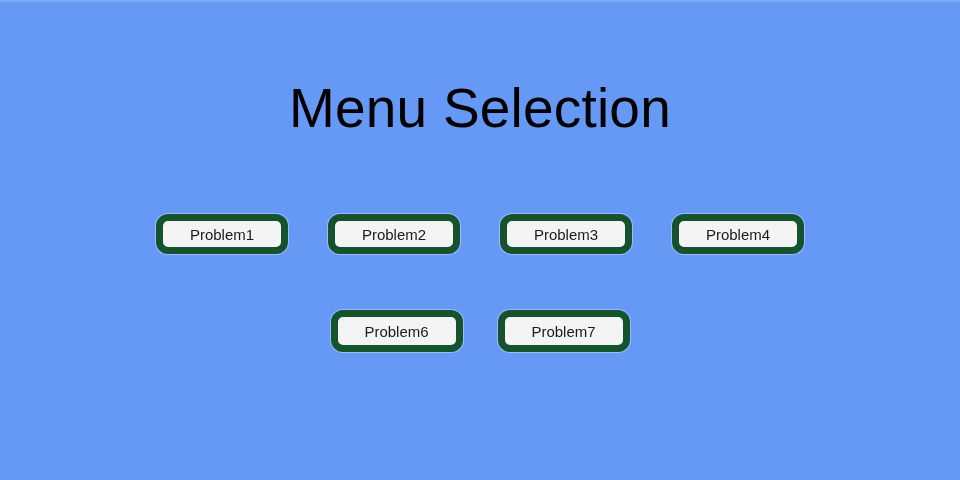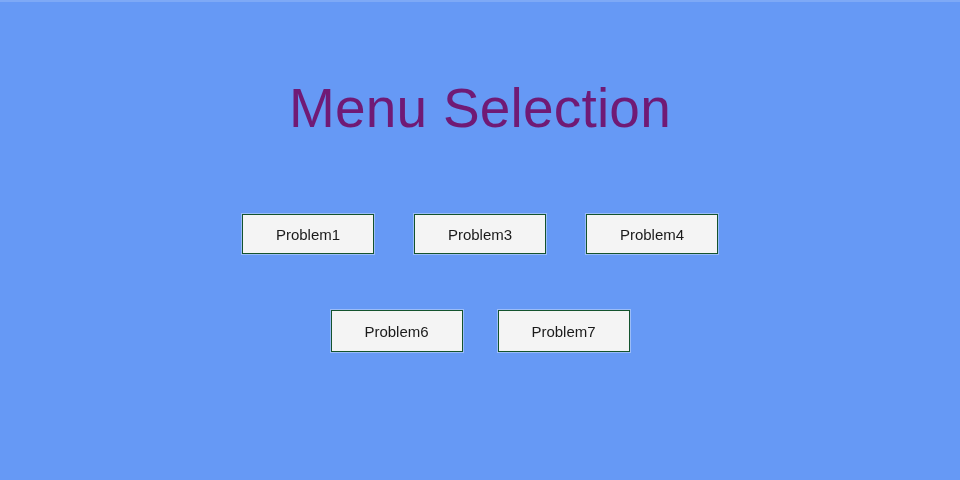--- a/index.html
+++ b/index.html
@@ -35,21 +35,21 @@
   .page-title {
     position: absolute;
     left: 0;
     top: 78px;
     width: 960px;
     text-align: center;
     font-family: "Liberation Sans", sans-serif;
     font-size: 55px;
     font-weight: 400;
     line-height: 60px;
-    color: #701a75;
+    color: #000000;
     letter-spacing: 0.2px;
     white-space: nowrap;
   }
   .menu-rows {
     position: absolute;
     left: 0;
     top: 214px;
     width: 960px;
   }
   .menu-row {
@@ -62,22 +62,22 @@
     margin-bottom: 56px;
   }
   .menu-row.row-2 {
     gap: 35px;
   }
   .problem-button {
     width: 132px;
     height: 40px;
     box-sizing: border-box;
     background: #f4f4f4;
-    border: 1px solid #14532d;
-    border-radius: 0;
+    border: 7px solid #14532d;
+    border-radius: 12px;
     display: flex;
     align-items: center;
     justify-content: center;
     font-family: "Liberation Sans", sans-serif;
     font-size: 15px;
     font-weight: 400;
     color: #1a1a1a;
     cursor: pointer;
     padding: 0;
     white-space: nowrap;
@@ -92,20 +92,21 @@
 <body>
 
 <div id="app">
 
   <div class="page-title">Menu Selection</div>
 
   <div class="menu-rows">
 
     <div class="menu-row row-1">
       <button class="problem-button">Problem1</button>
+      <button class="problem-button">Problem2</button>
       <button class="problem-button">Problem3</button>
       <button class="problem-button">Problem4</button>
     </div>
 
     <div class="menu-row row-2">
       <button class="problem-button">Problem6</button>
       <button class="problem-button">Problem7</button>
     </div>
 
   </div>

